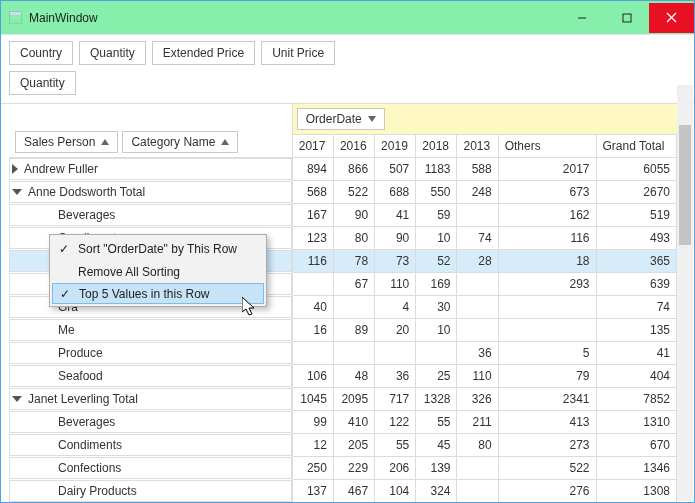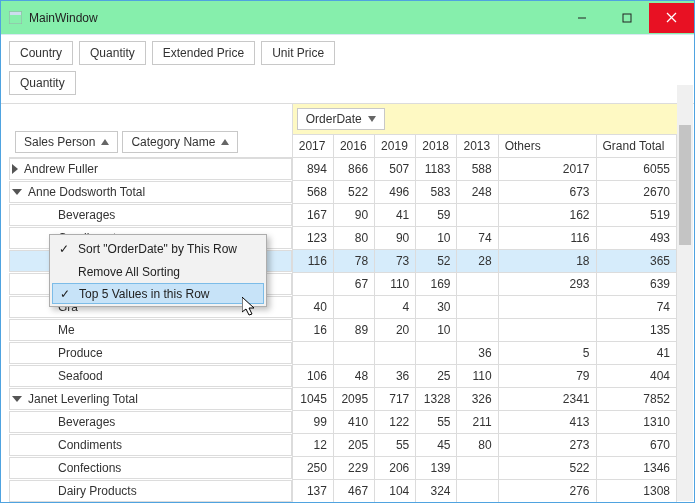--- a/index.html
+++ b/index.html
@@ -165,22 +165,22 @@
             </tr>
             <tr class="total-row">
               <th class="rowlabel indent0">
                 <div class="rowlabel">
                   <span class="tri down"></span>
                   <span>Anne Dodsworth Total</span>
                 </div>
               </th>
               <td class="num">568</td>
               <td class="num">522</td>
-              <td class="num">496</td>
-              <td class="num">583</td>
+              <td class="num">688</td>
+              <td class="num">550</td>
               <td class="num">248</td>
               <td class="num">673</td>
               <td class="num">2670</td>
             </tr>
             <tr>
               <th class="rowlabel indent2">
                 <div class="rowlabel">
                   <span>Beverages</span>
                 </div>
               </th>

